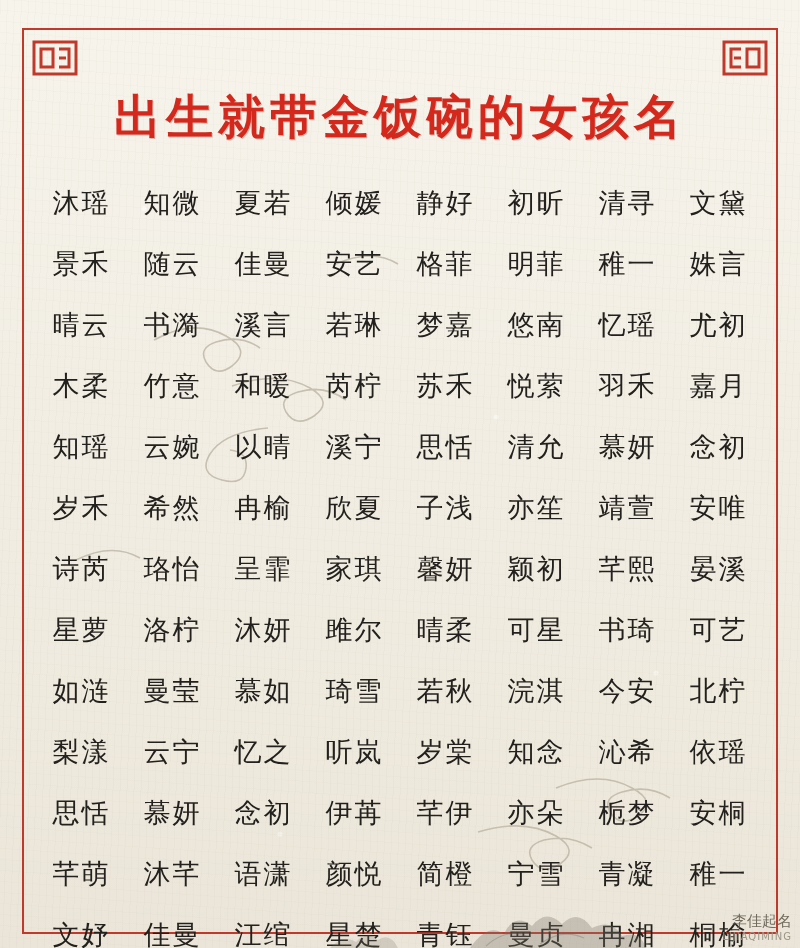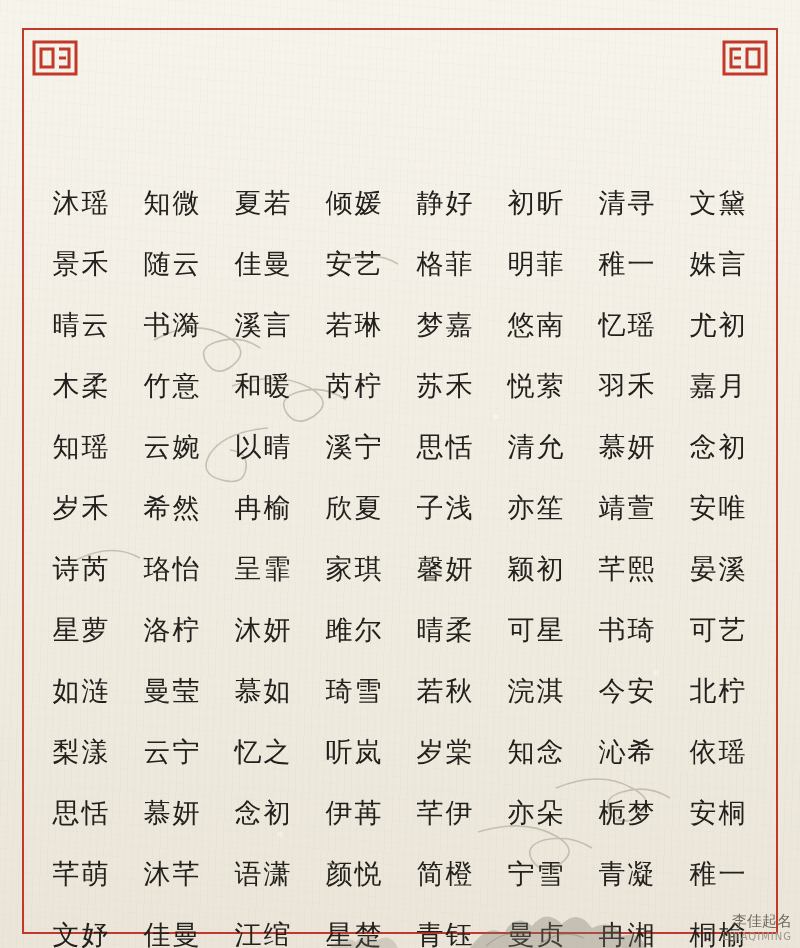--- a/index.html
+++ b/index.html
@@ -149,20 +149,23 @@
     <svg viewBox="0 0 46 40" width="46" height="40" aria-hidden="true">
       <g fill="none" stroke="#c0392b" stroke-width="3">
         <rect x="2" y="4" width="42" height="32"></rect>
         <rect x="25" y="11" width="12" height="18"></rect>
         <path d="M19 11 h-10 v18 h10"></path>
         <path d="M19 20 h-7"></path>
       </g>
     </svg>
   </div>
 
+  <div class="title-wrap">
+    <div class="title">出生就带金饭碗的女孩名</div>
+  </div>
 
   <div class="swirls">
     <svg viewBox="0 0 728 740" preserveAspectRatio="none" aria-hidden="true">
       <g fill="none" stroke="#b9b1a0" stroke-width="1.6" opacity="0.75">
         <path d="M118 168 q40 -22 72 -4 q26 14 6 30 q-16 12 -26 -4 q-8 -14 10 -20 q24 -8 44 6"></path>
         <path d="M196 214 q46 -16 78 2 q24 14 4 28 q-18 12 -28 -4 q-8 -14 12 -20 q26 -8 48 8"></path>
         <path d="M232 256 q-44 4 -58 26 q-12 20 12 26 q22 6 24 -12 q2 -16 -16 -18"></path>
         <path d="M520 616 q44 -18 76 0 q26 14 6 28 q-18 12 -28 -4 q-8 -14 12 -20 q26 -8 48 6"></path>
         <path d="M442 660 q46 -14 78 4 q24 14 4 28 q-18 12 -28 -4 q-8 -14 12 -20 q26 -6 48 8"></path>
         <path d="M40 388 q36 -18 64 -2"></path>

